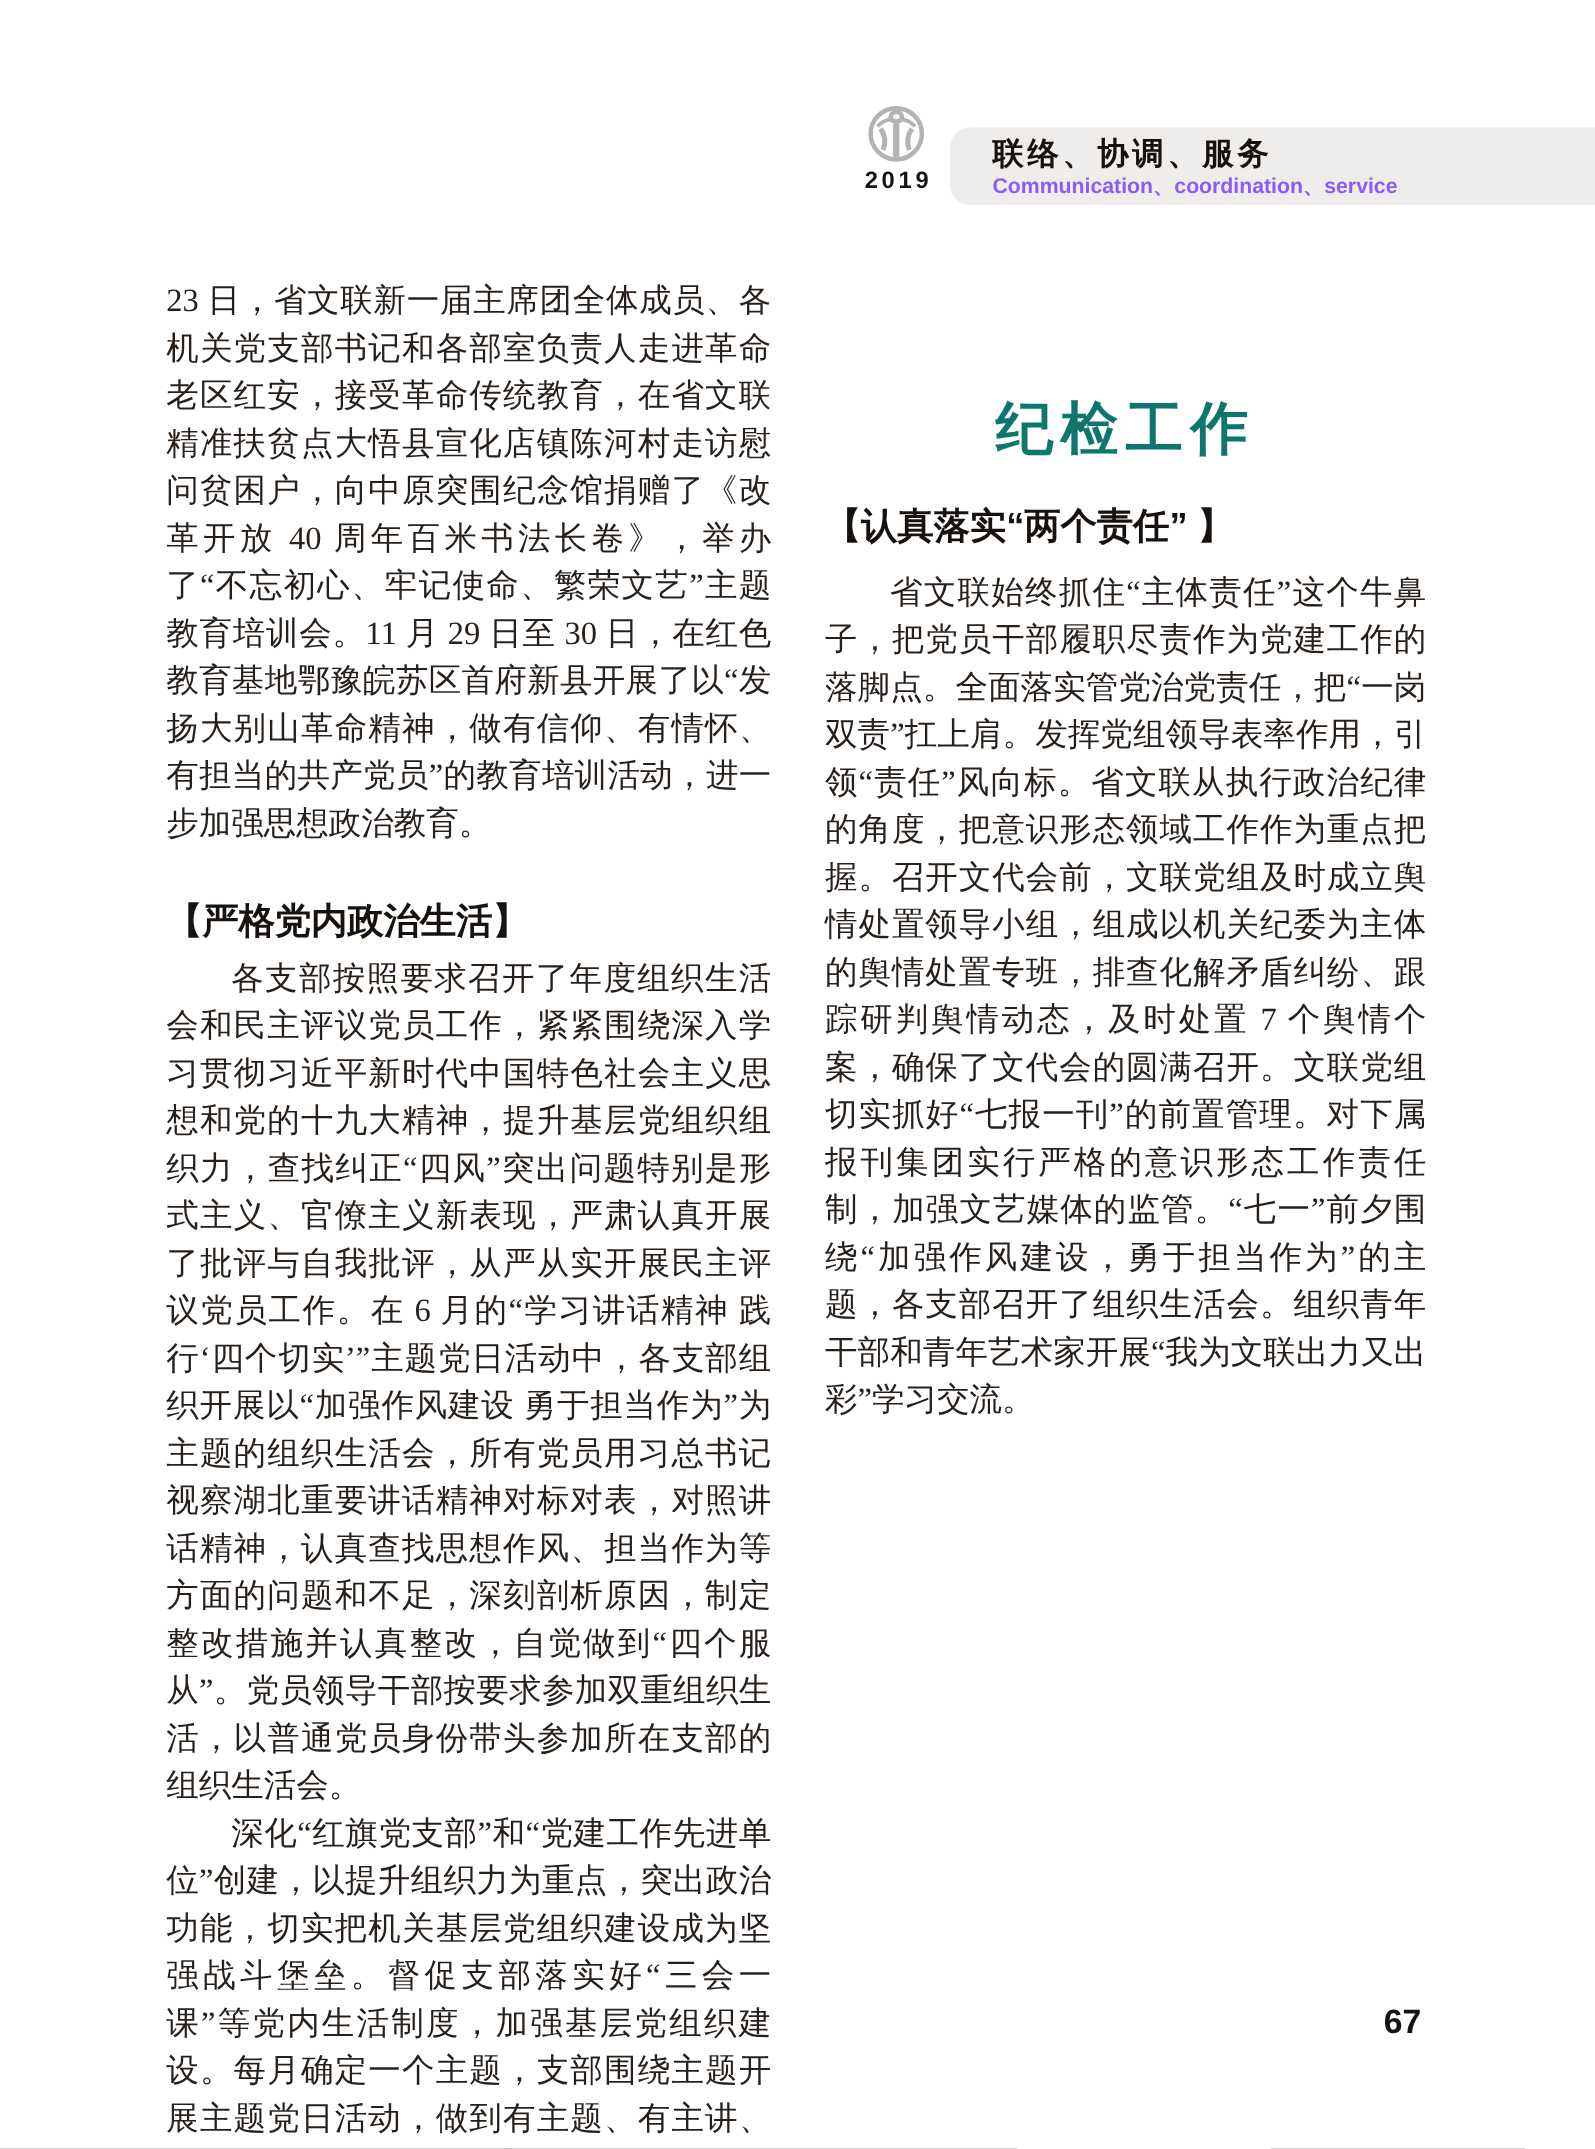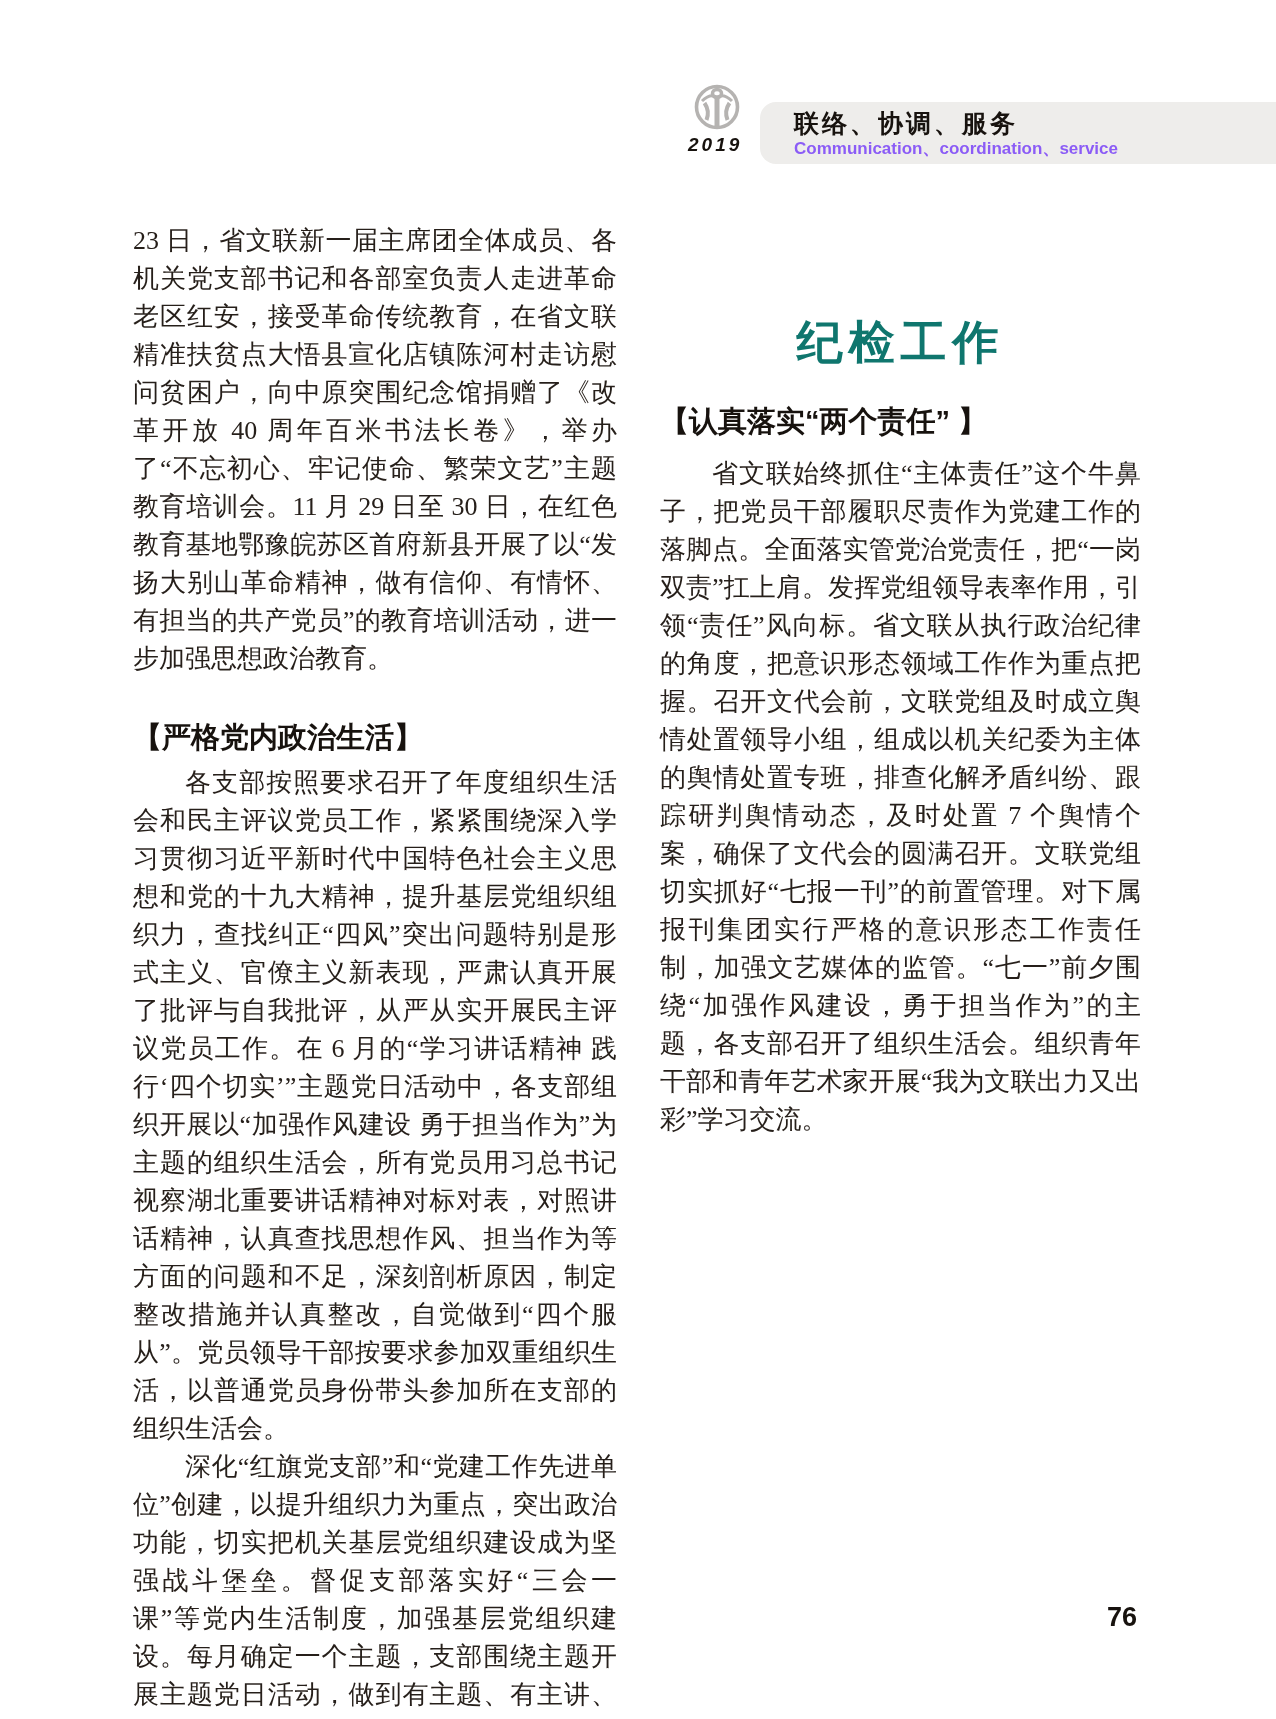--- a/index.html
+++ b/index.html
@@ -25,21 +25,21 @@
   .banner-cn {
     font-family:"Liberation Sans","DejaVu Sans",sans-serif;
     font-weight:bold; font-size:25px; line-height:30px;
     letter-spacing:3px; color:#17120e;
   }
   .banner-en {
     font-family:"Liberation Sans","DejaVu Sans",sans-serif;
     font-weight:bold; font-size:17px; line-height:21px;
     color:#8b5cf6;
   }
-  .logo-block { position:absolute; left:688px; top:82px; width:58px; text-align:left;font-style:italic; }
+  .logo-block { position:absolute; left:688px; top:82px; width:58px; text-align:right; }
   .logo-block svg { display:block; margin:0 auto; }
   .logo-year {
     font-family:"Liberation Sans","DejaVu Sans",sans-serif;
     font-weight:bold; font-size:19px; letter-spacing:3px;
     color:#17120e; margin-top:2px;
   }
 
   
   .column {
     position:absolute; top:222px;
@@ -107,15 +107,15 @@
     <p class="indent">各支部按照要求召开了年度组织生活会和民主评议党员工作，紧紧围绕深入学习贯彻习近平新时代中国特色社会主义思想和党的十九大精神，提升基层党组织组织力，查找纠正“四风”突出问题特别是形式主义、官僚主义新表现，严肃认真开展了批评与自我批评，从严从实开展民主评议党员工作。在 6 月的“学习讲话精神 践行‘四个切实’”主题党日活动中，各支部组织开展以“加强作风建设 勇于担当作为”为主题的组织生活会，所有党员用习总书记视察湖北重要讲话精神对标对表，对照讲话精神，认真查找思想作风、担当作为等方面的问题和不足，深刻剖析原因，制定整改措施并认真整改，自觉做到“四个服从”。党员领导干部按要求参加双重组织生活，以普通党员身份带头参加所在支部的组织生活会。</p>
     <p class="indent">深化“红旗党支部”和“党建工作先进单位”创建，以提升组织力为重点，突出政治功能，切实把机关基层党组织建设成为坚强战斗堡垒。督促支部落实好“三会一课”等党内生活制度，加强基层党组织建设。每月确定一个主题，支部围绕主题开展主题党日活动，做到有主题、有主讲、有讨论、有效果。与支部党员开展经常性的谈心谈话活动，及时了解掌握干部</p>
   </div>
 
   <div class="column col-right">
     <h1 class="chapter-title">纪检工作</h1>
     <h3 class="section-heading first">【认真落实“两个责任” 】</h3>
     <p class="indent">省文联始终抓住“主体责任”这个牛鼻子，把党员干部履职尽责作为党建工作的落脚点。全面落实管党治党责任，把“一岗双责”扛上肩。发挥党组领导表率作用，引领“责任”风向标。省文联从执行政治纪律的角度，把意识形态领域工作作为重点把握。召开文代会前，文联党组及时成立舆情处置领导小组，组成以机关纪委为主体的舆情处置专班，排查化解矛盾纠纷、跟踪研判舆情动态，及时处置 7 个舆情个案，确保了文代会的圆满召开。文联党组切实抓好“七报一刊”的前置管理。对下属报刊集团实行严格的意识形态工作责任制，加强文艺媒体的监管。“七一”前夕围绕“加强作风建设，勇于担当作为”的主题，各支部召开了组织生活会。组织青年干部和青年艺术家开展“我为文联出力又出彩”学习交流。</p>
   </div>
 
-  <div class="page-number">76</div>
+  <div class="page-number">67</div>
 
 </div>
 
 </body></html>

